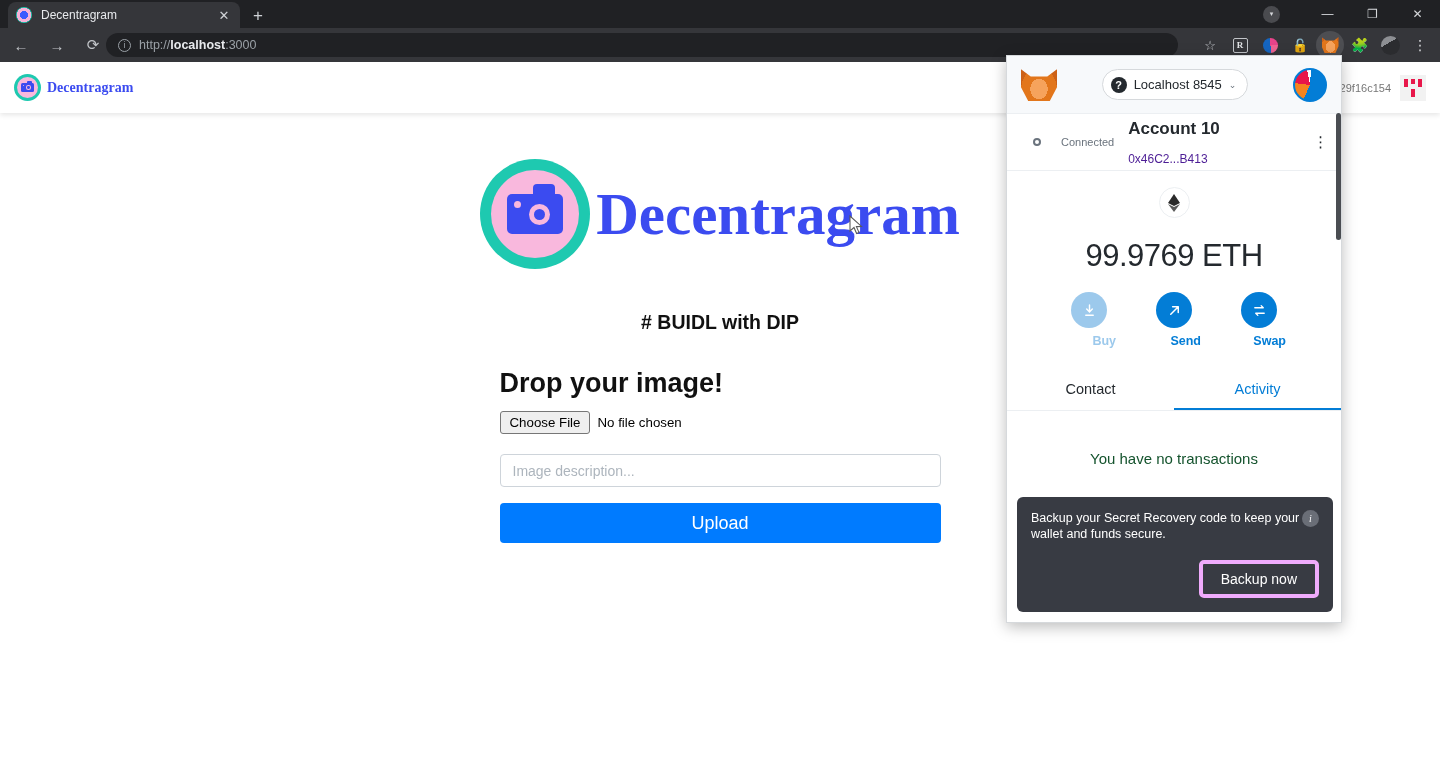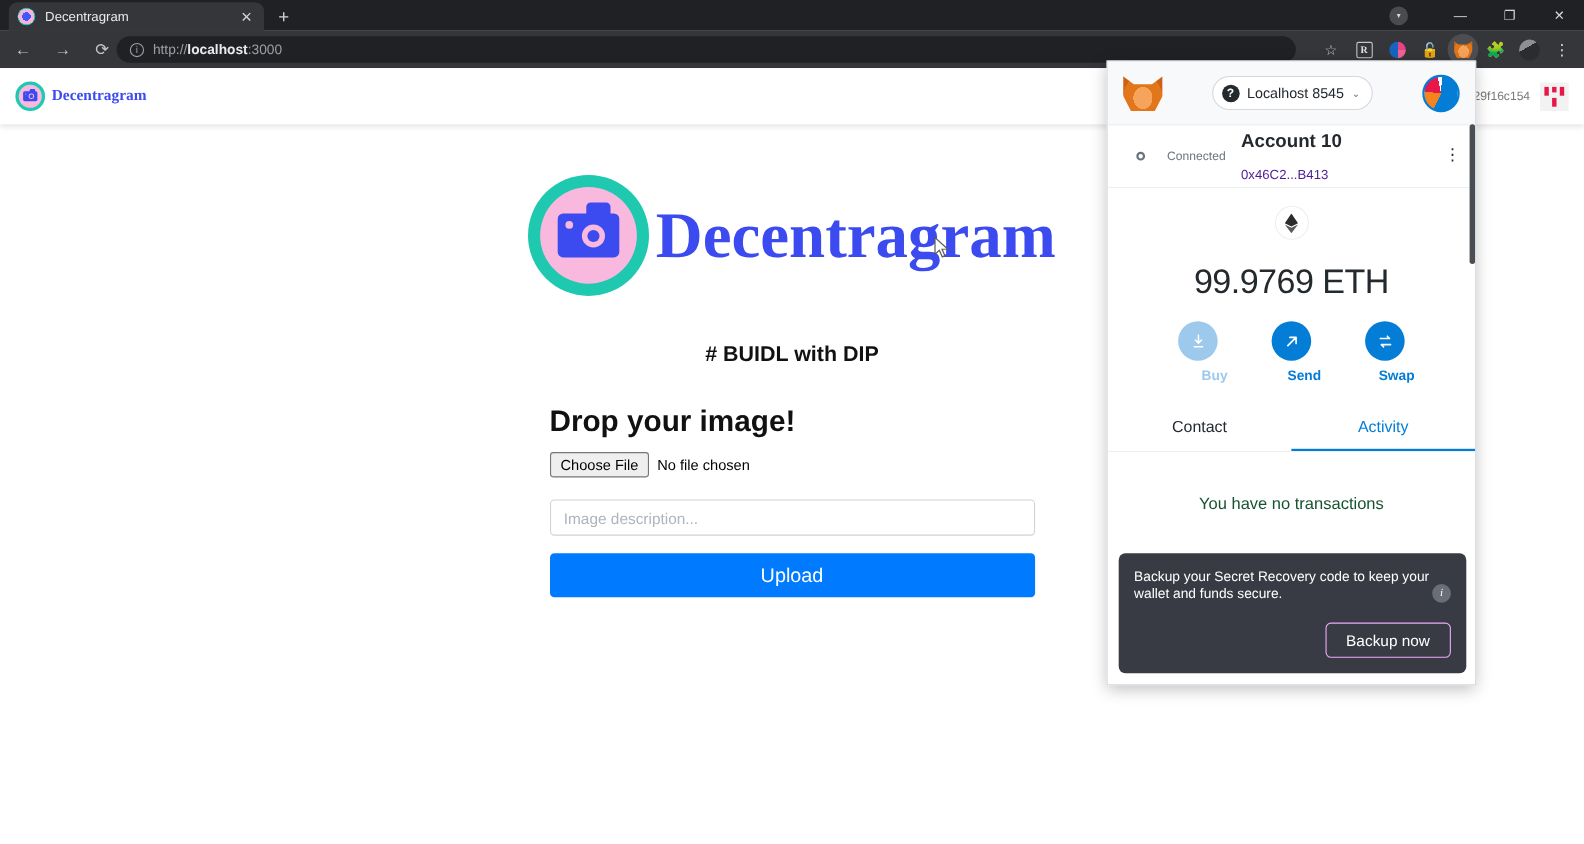--- a/index.html
+++ b/index.html
@@ -304,33 +304,33 @@
 
   .no-tx { text-align: center; font-size: 15px; color: #14532d; padding-top: 39px; }
   .need-help {
     text-align: center; font-size: 15px; color: #d9dde1; margin-top: 86px;
   }
 
   .mm-notice {
     position: absolute; left: 10px; bottom: 10px; width: 316px;
     background: #383b43; border-radius: 6px; padding: 13px 14px 14px;
   }
-  .notice-row { display: flex; align-items: flex-end; gap: 0; }
+  .notice-row { display: flex; align-items: flex-start; gap: 0; }
   .notice-text {
     font-size: 12.5px; color: #fff; line-height: 1.3; flex: 1;
   }
   .notice-info {
     width: 17px; height: 17px; border-radius: 50%; background: #6a6e77;
     color: #fff; font-size: 10px; font-style: italic; flex: none;
     display: flex; align-items: center; justify-content: center;
     font-family: "Liberation Serif", serif;
   }
   .notice-btn {
     display: block; margin: 18px 0 0 auto; background: transparent;
-    border: 1px solid #f0abfc; border-radius: 5px; color: #fff;
+    border: 4px solid #f0abfc; border-radius: 5px; color: #fff;
     font-size: 14px; padding: 7px 18px;
     font-family: "Liberation Sans", sans-serif;
   }
 
   .mm-scrollbar {
     position: absolute; right: 0; top: 57px; width: 5px; height: 127px;
     background: #4a4d52; border-radius: 3px;
   }
 
   .cursor { position: absolute; left: 848px; top: 215px; pointer-events: none; }

